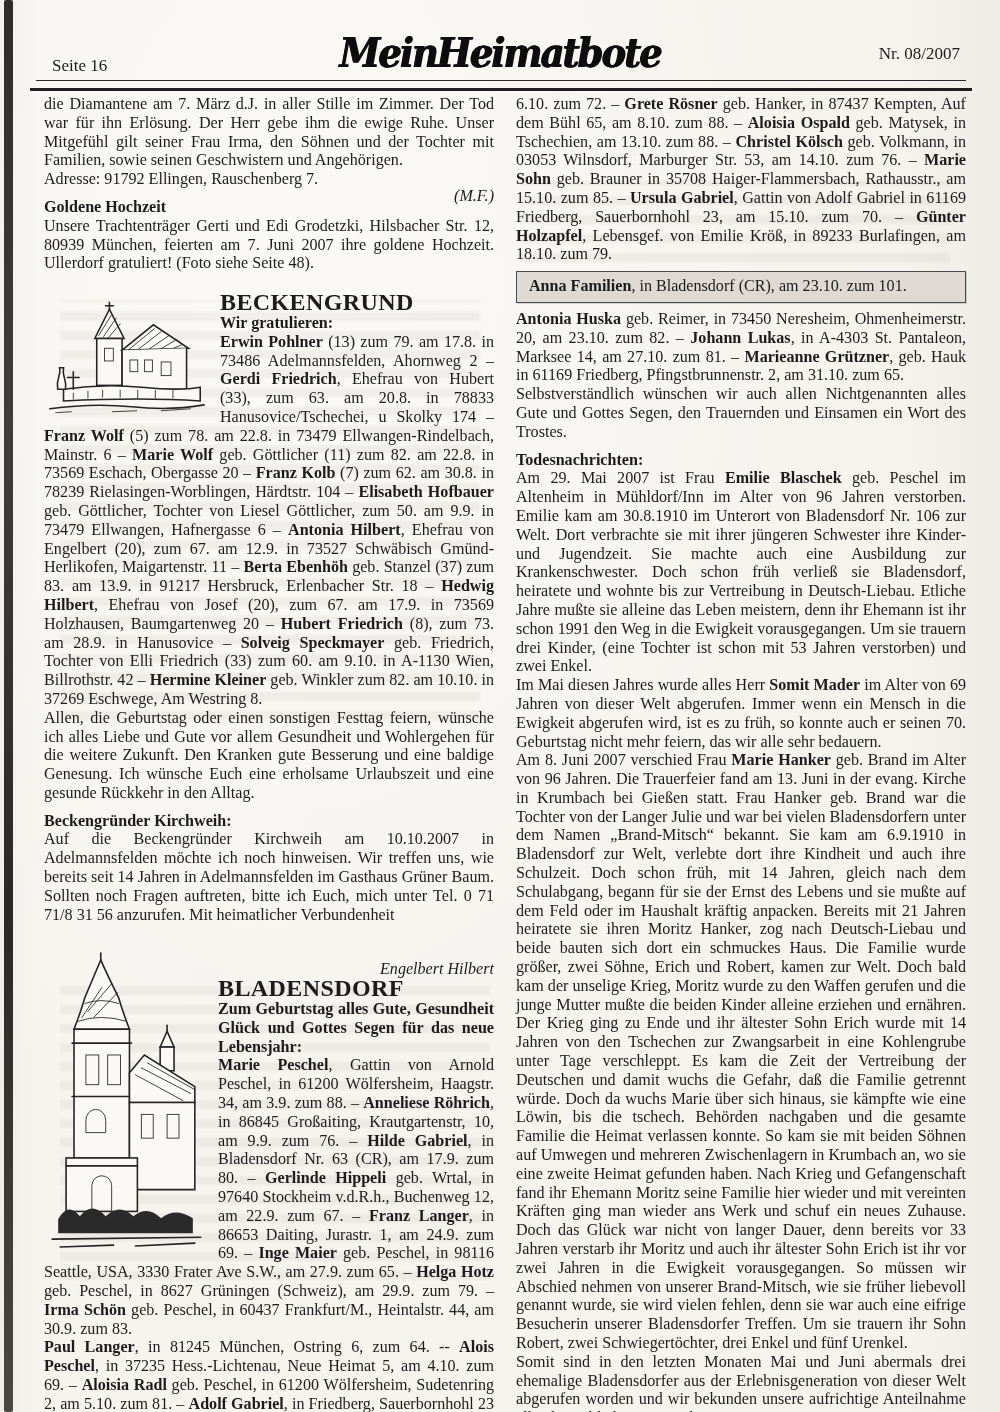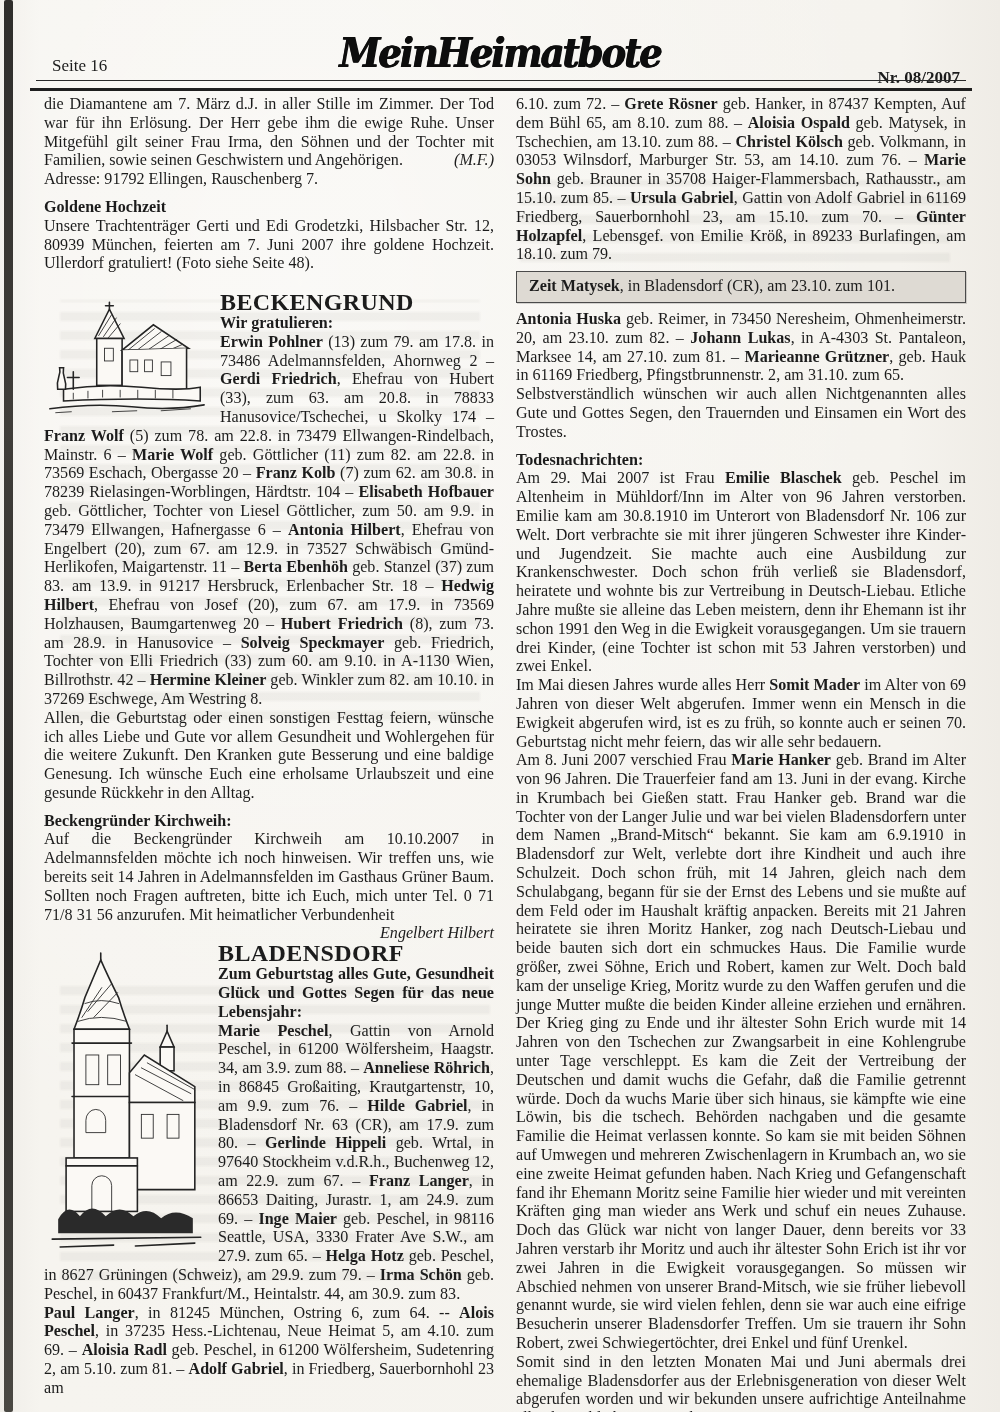--- a/index.html
+++ b/index.html
@@ -12,33 +12,33 @@
     font-family:"Liberation Serif","DejaVu Serif",serif;
     color:#1c1c1c;
   }
   .scan-edge{position:absolute;left:4px;top:0;width:9px;height:1412px;
     background:linear-gradient(180deg,#2e2d2b 0,#403e3a 30%,#2a2927 65%,#4a4843 100%);
     border-radius:2px;}
   .ghost{position:absolute;pointer-events:none;filter:blur(1px);
     background:repeating-linear-gradient(0deg, rgba(110,104,96,.065) 0 9px, rgba(0,0,0,0) 9px 19px);}
   header{position:relative;height:58px;padding:26px 38px 0 44px;}
   .pageno{position:absolute;left:52px;top:56px;font-size:17px;}
-  .issue{position:absolute;right:40px;top:68px;font-size:17px;font-weight:bold;}
+  .issue{position:absolute;right:40px;top:44px;font-size:17px;}
   .masthead{position:absolute;left:0;right:0;top:30px;text-align:center;
     font-family:"DejaVu Serif",serif;font-weight:bold;font-style:italic;
     font-size:37px;letter-spacing:-2px;transform:scaleY(1.12);
     text-shadow:.7px 0 0 #111, -.4px 0 0 #111;color:#0d0d0d;}
   .rule-thin{position:absolute;left:36px;right:34px;top:80px;border-top:1.6px solid #2a2a2a;}
   .rule-thick{position:absolute;left:30px;right:28px;top:88px;border-top:3.2px solid #1f1f1f;}
   .columns{position:absolute;top:95px;left:44px;width:922px;display:flex;gap:22px;}
   .col{width:450px;font-size:16.1px;line-height:18.8px;text-align:justify;}
   .col p{margin:0;}
   .b{font-weight:bold;}
   .i{font-style:italic;}
-  .fr{float:right;}
+  .fr{float:right;margin-top:36px;}
   .gap{margin-top:9px !important;}
   h2.sect{font-size:24px;margin:20px 0 2px;letter-spacing:.4px;text-align:left;}
   h3.sub{font-size:16.1px;margin:0;text-align:left;}
   h3.sub.just{text-align:justify;}
   .church-small{float:left;width:166px;height:124px;margin:4px 10px 2px 0;}
   .church-large{float:left;width:164px;height:302px;margin:6px 10px 4px 0;}
   .annabox{margin:7px 0;border:1.6px solid #4a4a4a;background:#dedad3;
     padding:5px 12px 6px;box-shadow:1px 1px 0 rgba(0,0,0,.15);}
   svg .ln{fill:none;stroke:#242424;stroke-width:1.6;stroke-linecap:round;}
   svg .th{fill:none;stroke:#2c2c2c;stroke-width:.9;stroke-linecap:round;}
@@ -127,21 +127,21 @@
       <h2 class="sect">BLADENSDORF</h2>
       <h3 class="sub just">Zum Geburtstag alles Gute, Gesundheit Glück und Gottes Segen für das neue Lebensjahr:</h3>
       <p><span class="b">Marie Peschel</span><span>, Gattin von Arnold Peschel, in 61200 Wölfersheim, Haagstr. 34, am 3.9. zum 88. – </span><span class="b">Anneliese Röhrich</span><span>, in 86845 Großaiting, Krautgartenstr, 10, am 9.9. zum 76. – </span><span class="b">Hilde Gabriel</span><span>, in Bladensdorf Nr. 63 (CR), am 17.9. zum 80. – </span><span class="b">Gerlinde Hippeli</span><span> geb. Wrtal, in 97640 Stockheim v.d.R.h., Buchenweg 12, am 22.9. zum 67. – </span><span class="b">Franz Langer</span><span>, in 86653 Daiting, Jurastr. 1, am 24.9. zum 69. – </span><span class="b">Inge Maier</span><span> geb. Peschel, in 98116 Seattle, USA, 3330 Frater Ave S.W., am 27.9. zum 65. – </span><span class="b">Helga Hotz</span><span> geb. Peschel, in 8627 Grüningen (Schweiz), am 29.9. zum 79. – </span><span class="b">Irma Schön</span><span> geb. Peschel, in 60437 Frankfurt/M., Heintalstr. 44, am 30.9. zum 83.</span></p>
       <p><span class="b">Paul Langer</span><span>, in 81245 München, Ostring 6, zum 64. -- </span><span class="b">Alois Peschel</span><span>, in 37235 Hess.-Lichtenau, Neue Heimat 5, am 4.10. zum 69. – </span><span class="b">Aloisia Radl</span><span> geb. Peschel, in 61200 Wölfersheim, Sudetenring 2, am 5.10. zum 81. – </span><span class="b">Adolf Gabriel</span><span>, in Friedberg, Sauerbornhohl 23 am</span></p>
     </section>
 
     <section class="col">
       <p><span>6.10. zum 72. – </span><span class="b">Grete Rösner</span><span> geb. Hanker, in 87437 Kempten, Auf dem Bühl 65, am 8.10. zum 88. – </span><span class="b">Aloisia Ospald</span><span> geb. Matysek, in Tschechien, am 13.10. zum 88. – </span><span class="b">Christel Kölsch</span><span> geb. Volkmann, in 03053 Wilnsdorf, Marburger Str. 53, am 14.10. zum 76. – </span><span class="b">Marie Sohn</span><span> geb. Brauner in 35708 Haiger-Flammersbach, Rathausstr., am 15.10. zum 85. – </span><span class="b">Ursula Gabriel</span><span>, Gattin von Adolf Gabriel in 61169 Friedberg, Sauerbornhohl 23, am 15.10. zum 70. – </span><span class="b">Günter Holzapfel</span><span>, Lebensgef. von Emilie Kröß, in 89233 Burlafingen, am 18.10. zum 79.</span></p>
 
       <div class="annabox">
-        <span><span class="b">Zeit Matysek</span><span>, in Bladensdorf (CR), am 23.10. zum 101.</span></span>
+        <span><span class="b">Anna Familien</span><span>, in Bladensdorf (CR), am 23.10. zum 101.</span></span>
       </div>
 
       <p><span class="b">Antonia Huska</span><span> geb. Reimer, in 73450 Neresheim, Ohmenheimerstr. 20, am 23.10. zum 82. – </span><span class="b">Johann Lukas</span><span>, in A-4303 St. Pantaleon, Marksee 14, am 27.10. zum 81. – </span><span class="b">Marieanne Grützner</span><span>, geb. Hauk in 61169 Friedberg, Pfingstbrunnenstr. 2, am 31.10. zum 65.</span></p>
       <p>Selbstverständlich wünschen wir auch allen Nichtgenannten alles Gute und Gottes Segen, den Trauernden und Einsamen ein Wort des Trostes.</p>
 
       <h3 class="sub gap">Todesnachrichten:</h3>
       <p><span>Am 29. Mai 2007 ist Frau </span><span class="b">Emilie Blaschek</span><span> geb. Peschel im Altenheim in Mühldorf/Inn im Alter von 96 Jahren verstorben. Emilie kam am 30.8.1910 im Unterort von Bladensdorf Nr. 106 zur Welt. Dort verbrachte sie mit ihrer jüngeren Schwester ihre Kinder- und Jugendzeit. Sie machte auch eine Ausbildung zur Krankenschwester. Doch schon früh verließ sie Bladensdorf, heiratete und wohnte bis zur Vertreibung in Deutsch-Liebau. Etliche Jahre mußte sie alleine das Leben meistern, denn ihr Ehemann ist ihr schon 1991 den Weg in die Ewigkeit vorausgegangen. Um sie trauern drei Kinder, (eine Tochter ist schon mit 53 Jahren verstorben) und zwei Enkel.</span></p>
       <p><span>Im Mai diesen Jahres wurde alles Herr </span><span class="b">Somit Mader</span><span> im Alter von 69 Jahren von dieser Welt abgerufen. Immer wenn ein Mensch in die Ewigkeit abgerufen wird, ist es zu früh, so konnte auch er seinen 70. Geburtstag nicht mehr feiern, das wir alle sehr bedauern.</span></p>
       <p><span>Am 8. Juni 2007 verschied Frau </span><span class="b">Marie Hanker</span><span> geb. Brand im Alter von 96 Jahren. Die Trauerfeier fand am 13. Juni in der evang. Kirche in Krumbach bei Gießen statt. Frau Hanker geb. Brand war die Tochter von der Langer Julie und war bei vielen Bladensdorfern unter dem Namen „Brand-Mitsch“ bekannt. Sie kam am 6.9.1910 in Bladensdorf zur Welt, verlebte dort ihre Kindheit und auch ihre Schulzeit. Doch schon früh, mit 14 Jahren, gleich nach dem Schulabgang, begann für sie der Ernst des Lebens und sie mußte auf dem Feld oder im Haushalt kräftig anpacken. Bereits mit 21 Jahren heiratete sie ihren Moritz Hanker, zog nach Deutsch-Liebau und beide bauten sich dort ein schmuckes Haus. Die Familie wurde größer, zwei Söhne, Erich und Robert, kamen zur Welt. Doch bald kam der unselige Krieg, Moritz wurde zu den Waffen gerufen und die junge Mutter mußte die beiden Kinder alleine erziehen und ernähren. Der Krieg ging zu Ende und ihr ältester Sohn Erich wurde mit 14 Jahren von den Tschechen zur Zwangsarbeit in eine Kohlengrube unter Tage verschleppt. Es kam die Zeit der Vertreibung der Deutschen und damit wuchs die Gefahr, daß die Familie getrennt würde. Doch da wuchs Marie über sich hinaus, sie kämpfte wie eine Löwin, bis die tschech. Behörden nachgaben und die gesamte Familie die Heimat verlassen konnte. So kam sie mit beiden Söhnen auf Umwegen und mehreren Zwischenlagern in Krumbach an, wo sie eine zweite Heimat gefunden haben. Nach Krieg und Gefangenschaft fand ihr Ehemann Moritz seine Familie hier wieder und mit vereinten Kräften ging man wieder ans Werk und schuf ein neues Zuhause. Doch das Glück war nicht von langer Dauer, denn bereits vor 33 Jahren verstarb ihr Moritz und auch ihr ältester Sohn Erich ist ihr vor zwei Jahren in die Ewigkeit vorausgegangen. So müssen wir Abschied nehmen von unserer Brand-Mitsch, wie sie früher liebevoll genannt wurde, sie wird vielen fehlen, denn sie war auch eine eifrige Besucherin unserer Bladensdorfer Treffen. Um sie trauern ihr Sohn Robert, zwei Schwiegertöchter, drei Enkel und fünf Urenkel.</span></p>
       <p><span>Somit sind in den letzten Monaten Mai und Juni abermals drei ehemalige Bladensdorfer aus der Erlebnisgeneration von dieser Welt abgerufen worden und wir bekunden unsere aufrichtige Anteilnahme allen hinterbliebenen Angehörigen.</span></p>

